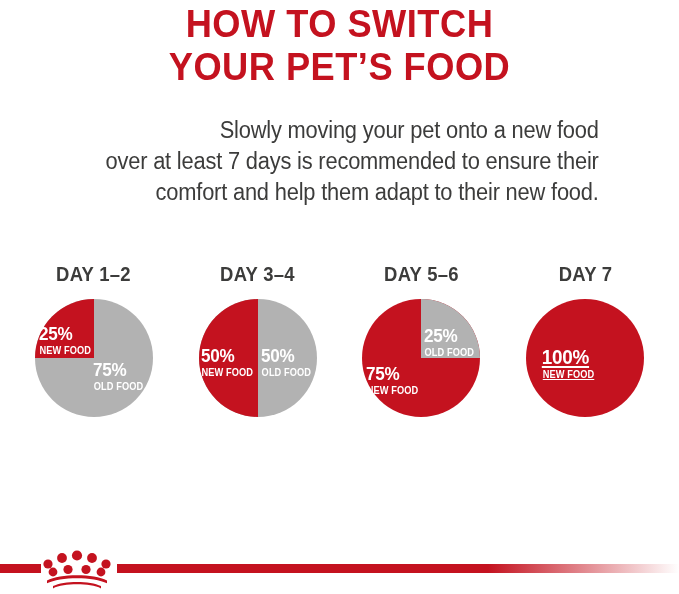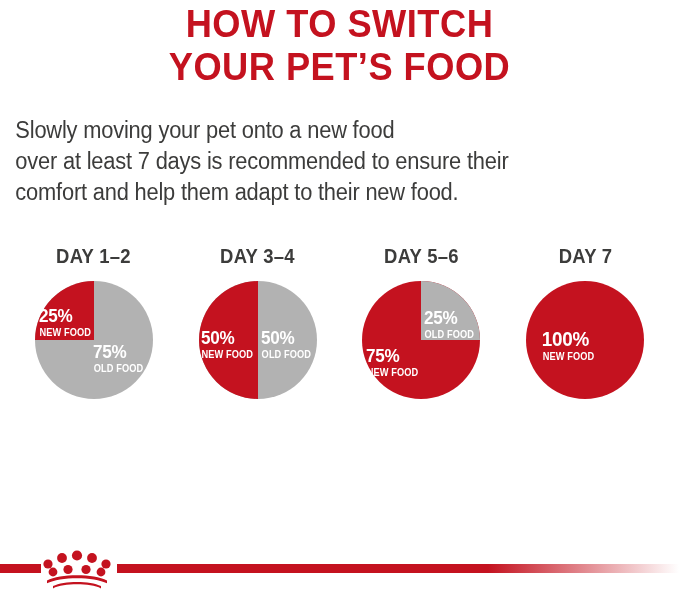--- a/index.html
+++ b/index.html
@@ -39,37 +39,37 @@
     letter-spacing: 0.5px;
     transform: scaleX(0.93);
   }
 
   
   .intro-block {
     position: absolute;
     top: 115px;
     left: 0;
     width: 614px;
-    text-align: left;
+    text-align: right;
   }
   .intro-line {
     display: block;
     color: #3c3c3b;
     font-family: "Liberation Sans", sans-serif;
     font-weight: normal;
     font-size: 23px;
     line-height: 31px;
     letter-spacing: -0.2px;
     transform: scaleX(0.95);
   }
 
   
   .pies-row {
     position: absolute;
-    top: 244px;
+    top: 262px;
     left: 0;
     width: 679px;
     height: 175px;
     display: flex;
     justify-content: space-between;
     padding: 0 28px;
     box-sizing: border-box;
     gap: 32px;
   }
   .pie-cell {
@@ -129,21 +129,21 @@
   
   .lbl-p1-new { left: 2px;  top: 26px;  width: 58px; }
   .lbl-p1-old { left: 56px; top: 62px;  width: 62px; }
 
   .lbl-p2-new { left: 0px;  top: 48px;  width: 60px; }
   .lbl-p2-old { left: 60px; top: 48px;  width: 60px; }
 
   .lbl-p3-new { left: 2px;  top: 66px;  width: 62px; }
   .lbl-p3-old { left: 60px; top: 28px;  width: 58px; }
 
-  .lbl-p4-all { left: 12px; top: 48px;  width: 96px; }
+  .lbl-p4-all { left: 12px; top: 48px;  width: 96px; text-decoration: underline; }
 
   
   .footer {
     position: absolute;
     left: 0;
     bottom: 0;
     width: 679px;
     height: 54px;
   }
   .footer-bar-left {

